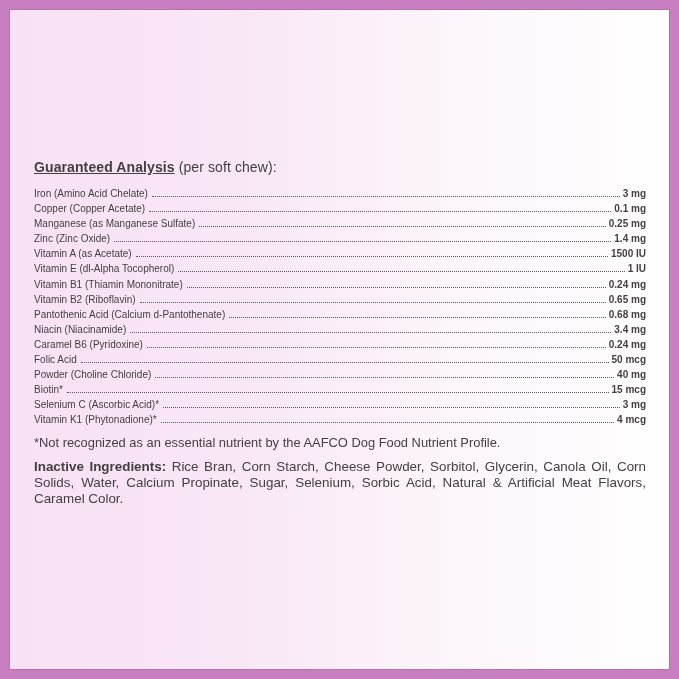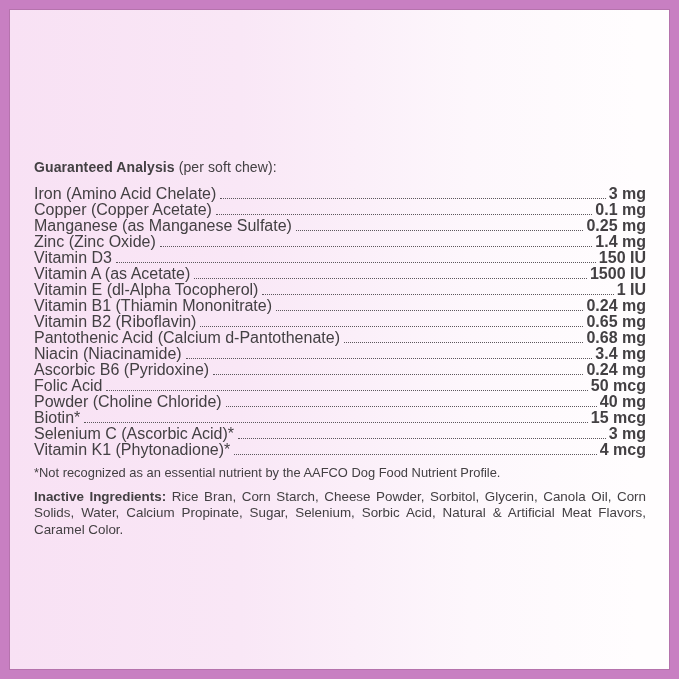--- a/index.html
+++ b/index.html
@@ -26,26 +26,26 @@
     top: 0; left: 0; right: 0;
     padding: 150px 24px 0 25px;
     color: #434043;
   }
   .heading {
     font-size: 14px;
     line-height: 17px;
     margin: 0 0 10px 0;
     letter-spacing: 0.1px;
   }
-  .heading .bold { font-weight: bold; }
+  .heading .bold { font-weight: bold; text-decoration: underline; }
   .rows { margin: 0; }
   .row {
     display: flex;
     align-items: baseline;
-    font-size: 16px;
+    font-size: 10px;
     line-height: 15.1px;
     white-space: nowrap;
   }
   .row .nm { flex: 0 0 auto; }
   .row .dots {
     flex: 1 1 auto;
     border-bottom: 1.4px dotted #5c575c;
     margin: 0 3px 3px 4px;
     min-width: 10px;
   }
@@ -91,25 +91,20 @@
           <span class="dots"></span>
           <span class="val">0.25 mg</span>
         </div>
 
         <div class="row">
           <span class="nm">Zinc  (Zinc  Oxide)</span>
           <span class="dots"></span>
           <span class="val">1.4  mg</span>
         </div>
 
-        <div class="row">
-          <span class="nm">Vitamin D3</span>
-          <span class="dots"></span>
-          <span class="val">150 IU</span>
-        </div>
 
         <div class="row">
           <span class="nm">Vitamin A (as Acetate)</span>
           <span class="dots"></span>
           <span class="val">1500 IU</span>
         </div>
 
         <div class="row">
           <span class="nm">Vitamin E (dl-Alpha Tocopherol)</span>
           <span class="dots"></span>
@@ -134,21 +129,21 @@
           <span class="val">0.68 mg</span>
         </div>
 
         <div class="row">
           <span class="nm">Niacin (Niacinamide)</span>
           <span class="dots"></span>
           <span class="val">3.4 mg</span>
         </div>
 
         <div class="row">
-          <span class="nm">Ascorbic B6 (Pyridoxine)</span>
+          <span class="nm">Caramel B6 (Pyridoxine)</span>
           <span class="dots"></span>
           <span class="val">0.24 mg</span>
         </div>
 
         <div class="row">
           <span class="nm">Folic Acid</span>
           <span class="dots"></span>
           <span class="val">50 mcg</span>
         </div>
 

